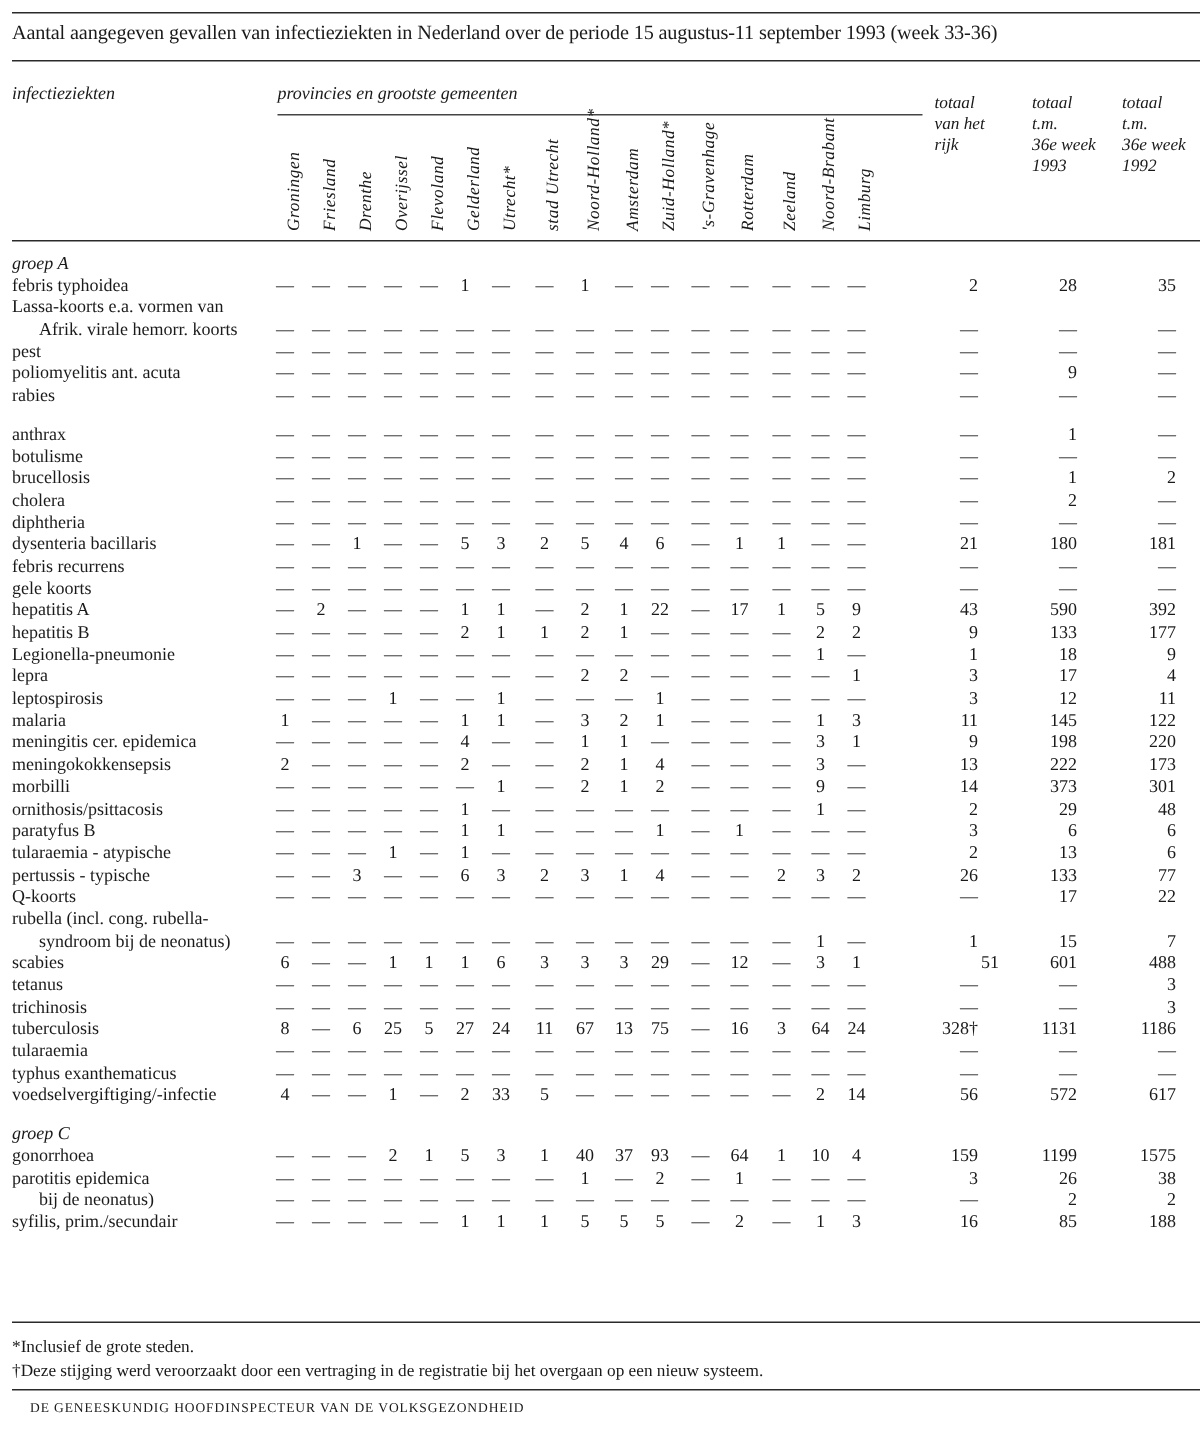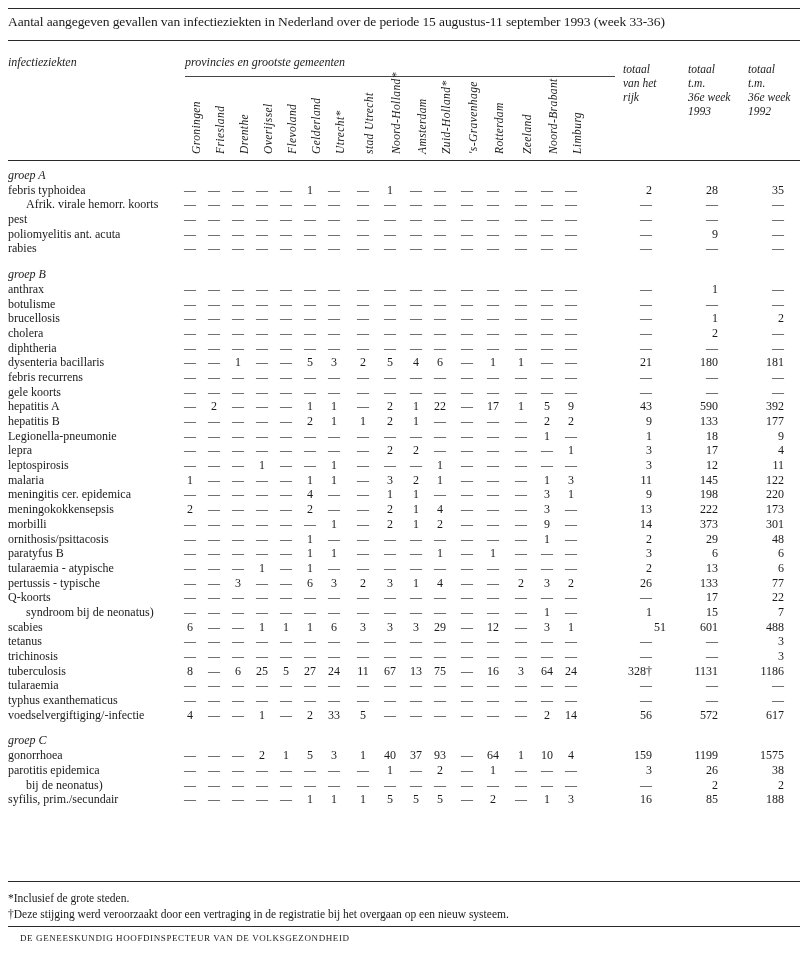--- a/index.html
+++ b/index.html
@@ -120,20 +120,23 @@
       <span class="cell" style="left: 447px;">—</span>
       <span class="cell" style="left: 473px;">—</span>
       <span class="cell" style="left: 501px;">—</span>
       <span class="cell" style="left: 527px;">—</span>
       <span class="cell" style="left: 551px;">—</span>
       <span class="tcell" style="left: 604px;">2</span>
       <span class="tcell" style="left: 670px;">28</span>
       <span class="tcell" style="left: 736px;">35</span>
     </div>
     <div class="row">
+      <span class="lbl">Lassa-koorts e.a. vormen van</span>
+    </div>
+    <div class="row">
       <span class="lbl indent">Afrik. virale hemorr. koorts</span>
       <span class="cell" style="left: 170px;">—</span>
       <span class="cell" style="left: 194px;">—</span>
       <span class="cell" style="left: 218px;">—</span>
       <span class="cell" style="left: 242px;">—</span>
       <span class="cell" style="left: 266px;">—</span>
       <span class="cell" style="left: 290px;">—</span>
       <span class="cell" style="left: 314px;">—</span>
       <span class="cell" style="left: 343px;">—</span>
       <span class="cell" style="left: 370px;">—</span>
@@ -208,21 +211,20 @@
       <span class="cell" style="left: 447px;">—</span>
       <span class="cell" style="left: 473px;">—</span>
       <span class="cell" style="left: 501px;">—</span>
       <span class="cell" style="left: 527px;">—</span>
       <span class="cell" style="left: 551px;">—</span>
       <span class="tcell" style="left: 604px;">—</span>
       <span class="tcell" style="left: 670px;">—</span>
       <span class="tcell" style="left: 736px;">—</span>
     </div>
     <div class="gap"></div>
-    <div class="group">groep B</div>
     <div class="row">
       <span class="lbl">anthrax</span>
       <span class="cell" style="left: 170px;">—</span>
       <span class="cell" style="left: 194px;">—</span>
       <span class="cell" style="left: 218px;">—</span>
       <span class="cell" style="left: 242px;">—</span>
       <span class="cell" style="left: 266px;">—</span>
       <span class="cell" style="left: 290px;">—</span>
       <span class="cell" style="left: 314px;">—</span>
       <span class="cell" style="left: 343px;">—</span>
@@ -692,20 +694,23 @@
       <span class="cell" style="left: 396px;">—</span>
       <span class="cell" style="left: 420px;">—</span>
       <span class="cell" style="left: 447px;">—</span>
       <span class="cell" style="left: 473px;">—</span>
       <span class="cell" style="left: 501px;">—</span>
       <span class="cell" style="left: 527px;">—</span>
       <span class="cell" style="left: 551px;">—</span>
       <span class="tcell" style="left: 604px;">—</span>
       <span class="tcell" style="left: 670px;">17</span>
       <span class="tcell" style="left: 736px;">22</span>
+    </div>
+    <div class="row">
+      <span class="lbl">rubella (incl. cong. rubella-</span>
     </div>
     <div class="row">
       <span class="lbl indent">syndroom bij de neonatus)</span>
       <span class="cell" style="left: 170px;">—</span>
       <span class="cell" style="left: 194px;">—</span>
       <span class="cell" style="left: 218px;">—</span>
       <span class="cell" style="left: 242px;">—</span>
       <span class="cell" style="left: 266px;">—</span>
       <span class="cell" style="left: 290px;">—</span>
       <span class="cell" style="left: 314px;">—</span>

